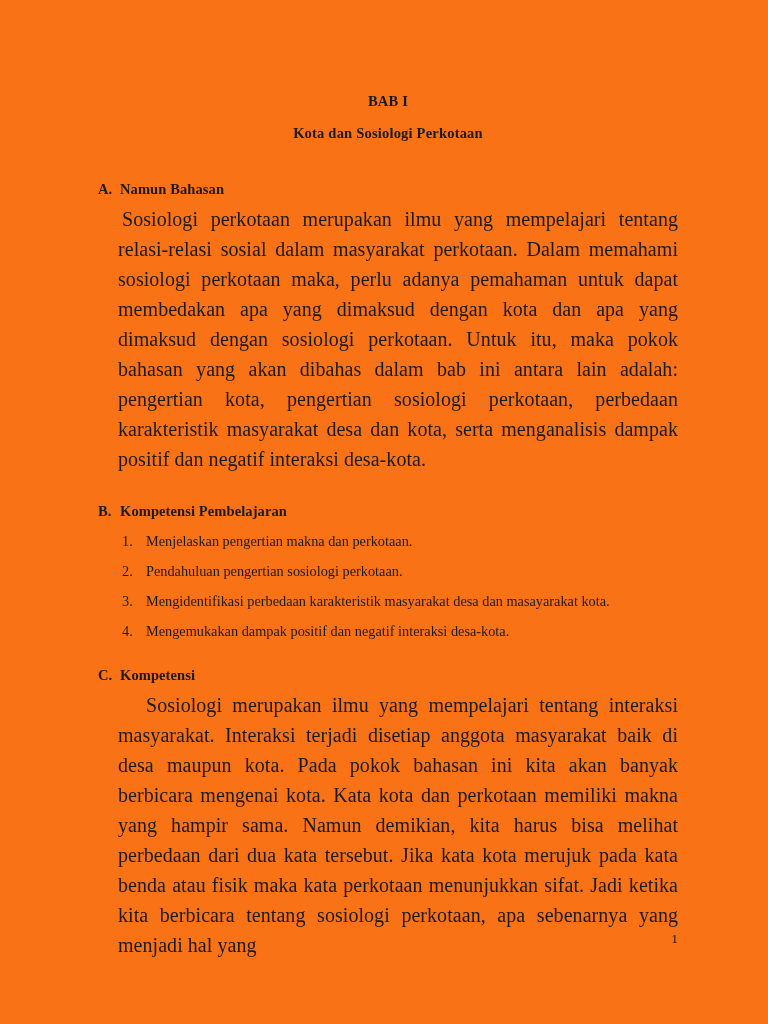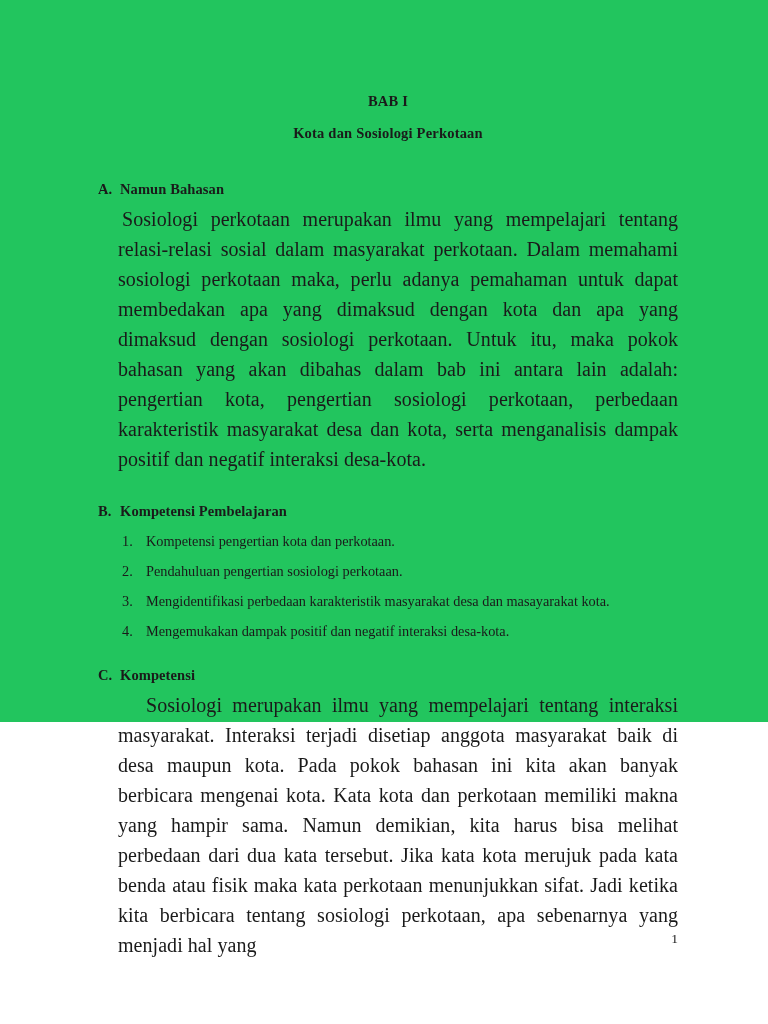--- a/index.html
+++ b/index.html
@@ -12,22 +12,22 @@
     height: 1024px;
     font-family: "Liberation Serif", "DejaVu Serif", serif;
     color: #1a1a1a;
     position: relative;
     overflow: hidden;
   }
 
   .page {
     position: relative;
     width: 768px;
-    height: 722px;
-    background: #22c55e;
+    height: 1024px;
+    background: #f97316;
     box-sizing: border-box;
   }
 
   
   .title-block {
     position: absolute;
     top: 86px;
     left: 98px;
     width: 580px;
     text-align: center;
@@ -153,21 +153,21 @@
     <div class="gap-md"></div>
 
     <div class="section">
       <div class="section-head">
         <span class="section-letter">B.</span>
         <span class="section-title">Kompetensi Pembelajaran</span>
       </div>
       <ul class="num-list">
         <li class="num-item">
           <span class="num-marker">1.</span>
-          <span class="num-text nowrap-justify">Kompetensi pengertian kota dan perkotaan.</span>
+          <span class="num-text nowrap-justify">Menjelaskan pengertian makna dan perkotaan.</span>
         </li>
         <li class="num-item">
           <span class="num-marker">2.</span>
           <span class="num-text nowrap-justify">Pendahuluan pengertian sosiologi perkotaan.</span>
         </li>
         <li class="num-item">
           <span class="num-marker">3.</span>
           <span class="num-text">Mengidentifikasi perbedaan karakteristik masyarakat desa dan masayarakat kota.</span>
         </li>
         <li class="num-item">

